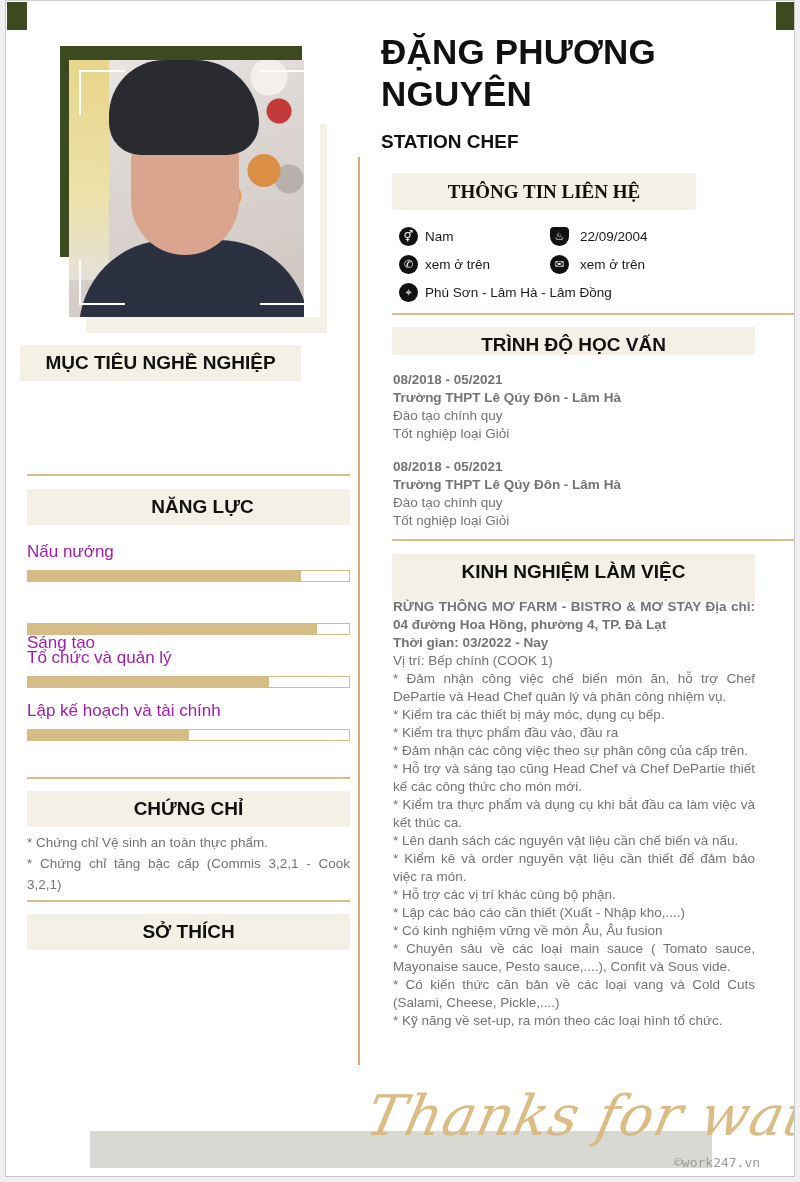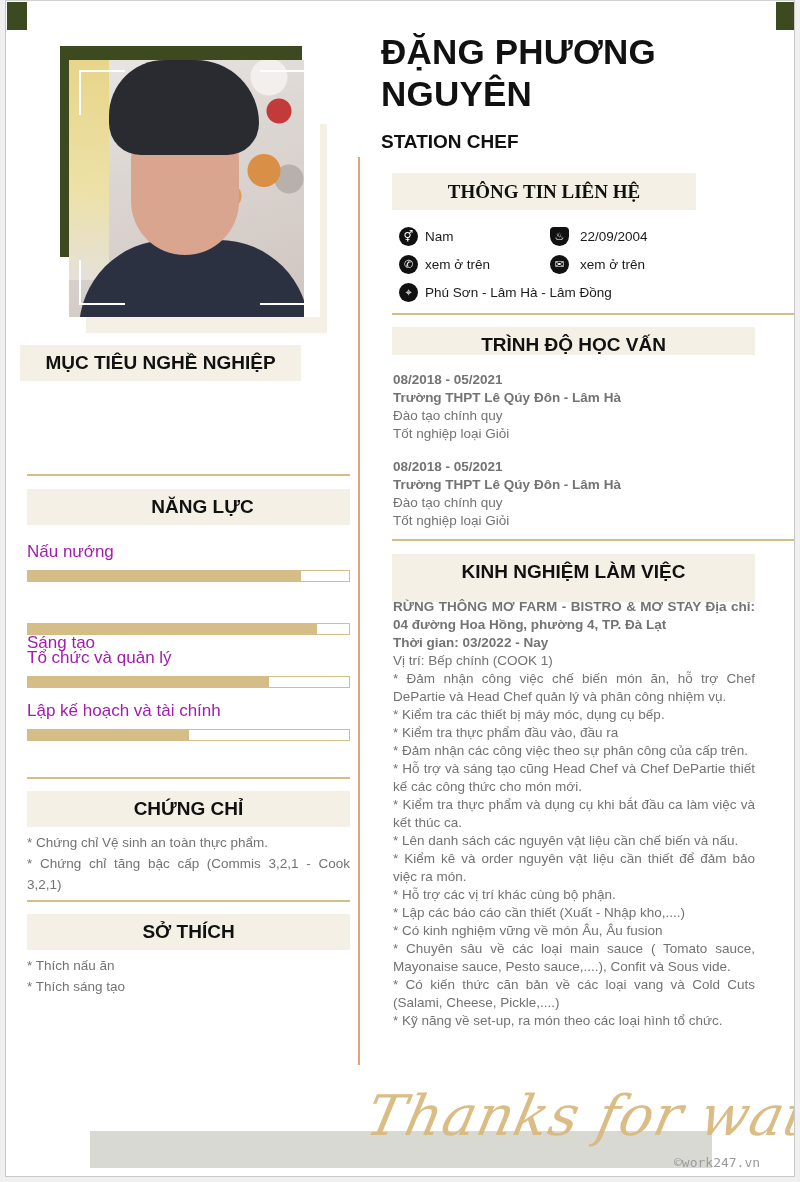--- a/index.html
+++ b/index.html
@@ -176,21 +176,17 @@
   <div class="rule" style="left:21px; top:776px; width:323px;"></div>
 
   <div class="sec-head" style="left:21px; top:790px; width:323px; height:36px; line-height:36px;">CHỨNG CHỈ</div>
   <div class="block justify" style="left:21px; top:831px; width:323px; line-height:21px;">
     <div>* Chứng chỉ Vệ sinh an toàn thực phẩm.</div>
     <div>* Chứng chỉ tăng bậc cấp (Commis 3,2,1 - Cook 3,2,1)</div>
   </div>
   <div class="rule" style="left:21px; top:899px; width:323px;"></div>
 
   <div class="sec-head" style="left:21px; top:913px; width:323px; height:36px; line-height:36px;">SỞ THÍCH</div>
-  <div class="block" style="left:21px; top:954px; width:323px; line-height:21px;">
-    <div>* Thích nấu ăn</div>
-    <div>* Thích sáng tạo</div>
-  </div>
 
   <div class="footer-band"></div>
   <div class="thanks">Thanks for watching</div>
   <div class="watermark">©work247.vn</div>
 </div>
 
 </body></html>

